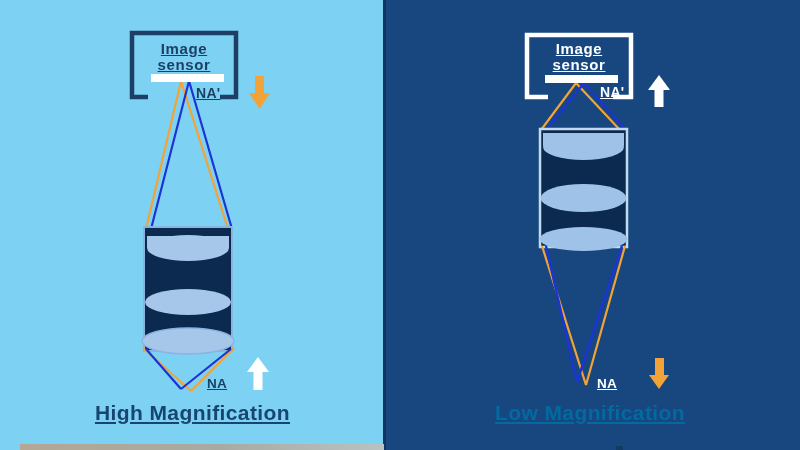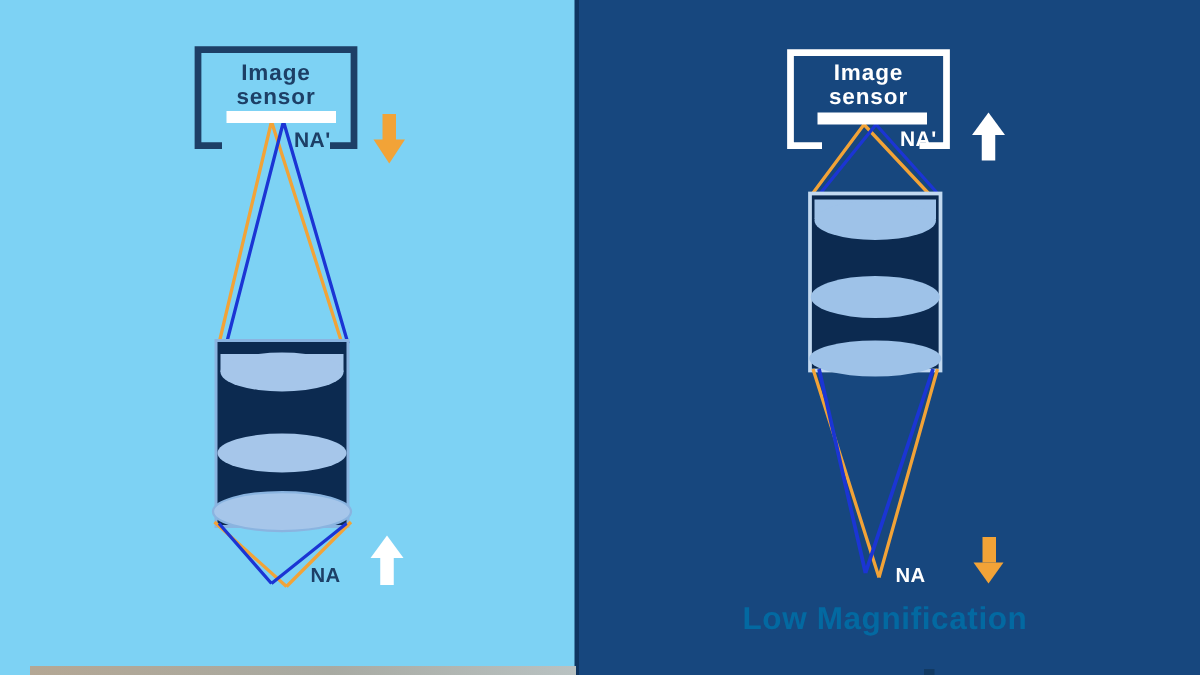--- a/index.html
+++ b/index.html
@@ -8,21 +8,21 @@
     width:800px;height:450px;
     overflow:hidden;
     font-family:"Liberation Sans", sans-serif;
     background:#7DD2F4;
   }
   .panel-bg{position:absolute;top:0;height:450px;}
   #bg-left{left:0;width:385px;background:#7DD2F4;}
   #bg-right{left:385px;width:415px;background:#17477E;}
   #divider{position:absolute;left:383px;top:0;width:3px;height:450px;background:#0F3560;}
   svg.layer{position:absolute;left:0;top:0;}
-  .txt{position:absolute;font-weight:bold;}
+  .txt{position:absolute;font-weight:bold;text-decoration:underline;}
   .sensor-label{
     width:110px;text-align:center;white-space:pre-line;
     font-size:15px;line-height:16px;letter-spacing:0.6px;
   }
   #sensor-label-left{left:129px;top:41px;color:#1D3F66;}
   #sensor-label-right{left:524px;top:41px;color:#FFFFFF;}
   .na-prime{font-size:14px;letter-spacing:0.3px;}
   #na-prime-left{left:196px;top:85px;color:#1D3F66;}
   #na-prime-right{left:600px;top:84px;color:#FFFFFF;}
   .na{font-size:13.5px;letter-spacing:0.3px;}
@@ -116,20 +116,21 @@
       </g>
 
       <rect x="616" y="446" width="7" height="4" fill="#123A63"></rect>
     </g>
   </svg>
 
   <div id="sensor-label-left" class="txt sensor-label">Image
 sensor</div>
   <div id="na-prime-left" class="txt na-prime">NA'</div>
   <div id="na-left" class="txt na">NA</div>
+  <div id="title-left" class="txt title">High Magnification</div>
 
   <div id="sensor-label-right" class="txt sensor-label">Image
 sensor</div>
   <div id="na-prime-right" class="txt na-prime">NA'</div>
   <div id="na-right" class="txt na">NA</div>
   <div id="title-right" class="txt title">Low Magnification</div>
 
 </div>
 
 </body></html>

